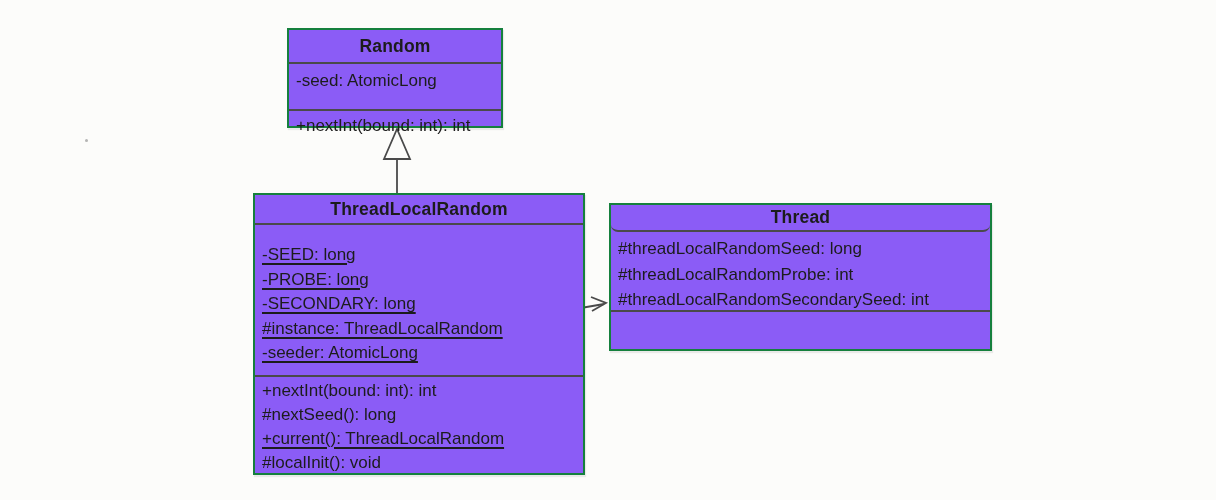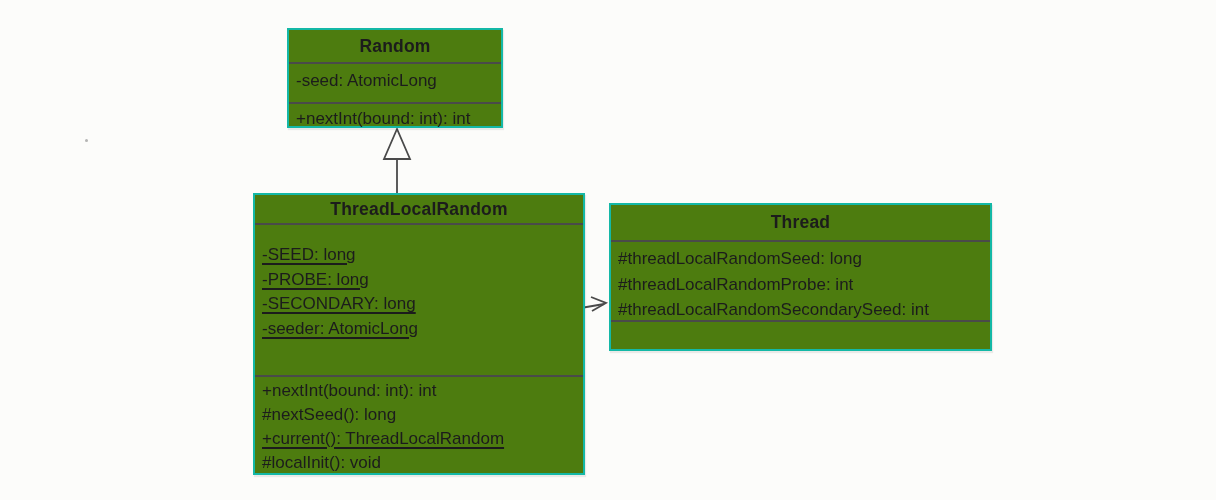--- a/index.html
+++ b/index.html
@@ -23,22 +23,22 @@
   .connectors line, .connectors polyline, .connectors polygon {
     stroke: #4a4a4a;
     stroke-width: 1.8;
   }
   .connectors polygon { fill: #fcfcfa; }
   .connectors polyline { fill: none; }
 
   .uml-class {
     position: absolute;
     box-sizing: border-box;
-    background: #4d7c0f;
-    border: 2px solid #14b8a6;
+    background: #8b5cf6;
+    border: 2px solid #15803d;
     color: #1c1c1c;
     box-shadow: 1px 2px 1px rgba(0,0,0,0.07);
   }
   .uml-title {
     box-sizing: border-box;
     border-bottom: 2px solid #4a4a4a;
     display: flex;
     align-items: center;
     justify-content: center;
     font-weight: bold;
@@ -57,32 +57,32 @@
   }
   .member.static {
     text-decoration: underline;
     text-decoration-thickness: 1.5px;
     text-underline-offset: 3px;
   }
 
   
   .cls-random        { left: 287px; top: 28px;  width: 216px; height: 100px; }
   .cls-random .uml-title        { height: 34px; }
-  .cls-random .sec-attrs        { height: 40px; line-height: 29px; }
+  .cls-random .sec-attrs        { height: 47px; line-height: 29px; }
   .cls-random .sec-methods      { height: 29px; line-height: 26px; }
 
   
   .cls-tlr           { left: 253px; top: 193px; width: 332px; height: 282px; }
   .cls-tlr .uml-title           { height: 30px; }
   .cls-tlr .sec-attrs           { height: 152px; line-height: 24.6px; padding-top: 18px; }
   .cls-tlr .sec-methods         { height: 96px;  line-height: 24px;   padding-top: 2px; }
 
   
   .cls-thread        { left: 609px; top: 203px; width: 383px; height: 148px; }
-  .cls-thread .uml-title        { height: 37px; }
+  .cls-thread .uml-title        { height: 27px; border-radius: 7px; }
   .cls-thread .sec-attrs        { height: 80px; line-height: 25.5px; padding-top: 4px; }
   .cls-thread .sec-methods      { height: 29px; line-height: 26px; }
 
   .speck {
     position: absolute;
     left: 85px; top: 139px;
     width: 3px; height: 3px;
     border-radius: 50%;
     background: #7a7a7a;
     opacity: 0.55;
@@ -113,20 +113,21 @@
       <div class="member">+nextInt(bound: int): int</div>
     </div>
   </div>
 
   <div class="uml-class cls-tlr">
     <div class="uml-title">ThreadLocalRandom</div>
     <div class="uml-section sec-attrs sep">
       <div class="member static">-SEED: long</div>
       <div class="member static">-PROBE: long</div>
       <div class="member static">-SECONDARY: long</div>
+      <div class="member static">#instance: ThreadLocalRandom</div>
       <div class="member static">-seeder: AtomicLong</div>
     </div>
     <div class="uml-section sec-methods">
       <div class="member">+nextInt(bound: int): int</div>
       <div class="member">#nextSeed(): long</div>
       <div class="member static">+current(): ThreadLocalRandom</div>
       <div class="member">#localInit(): void</div>
     </div>
   </div>
 

